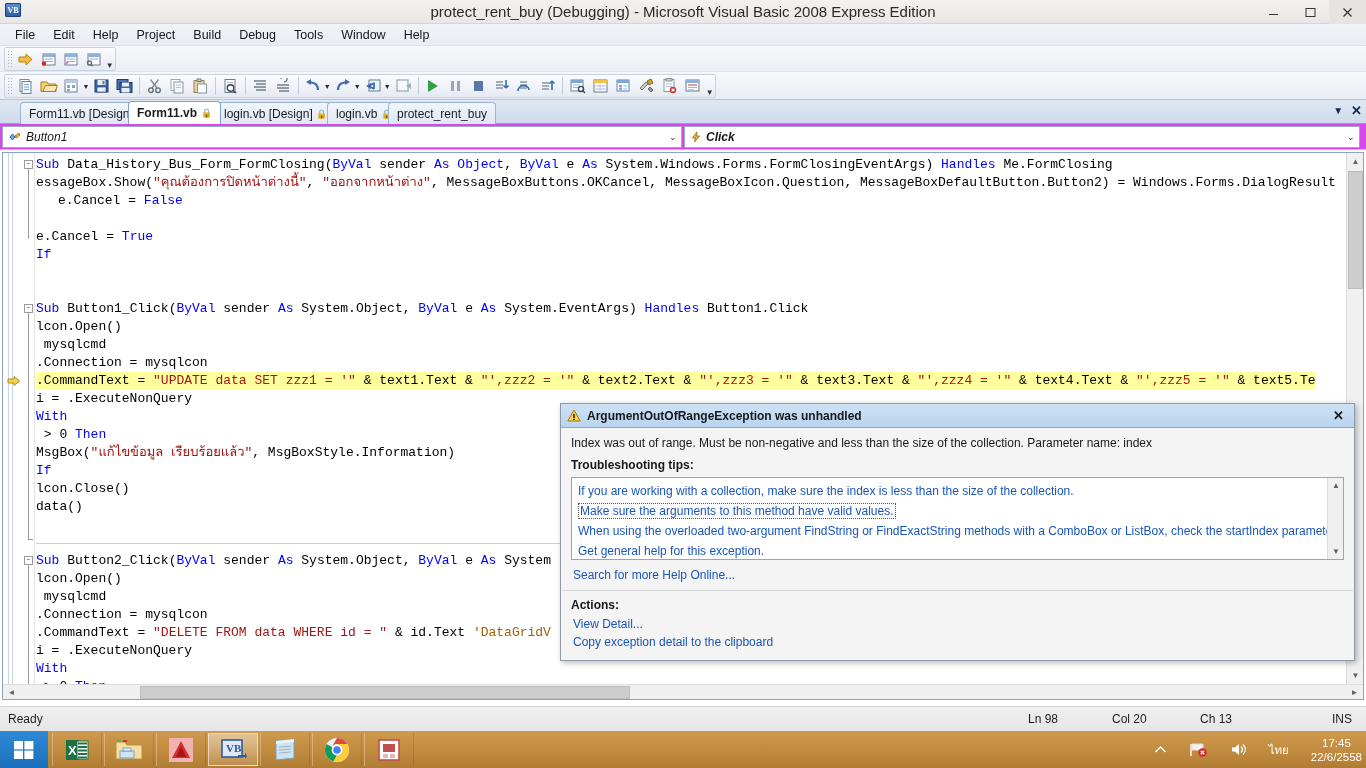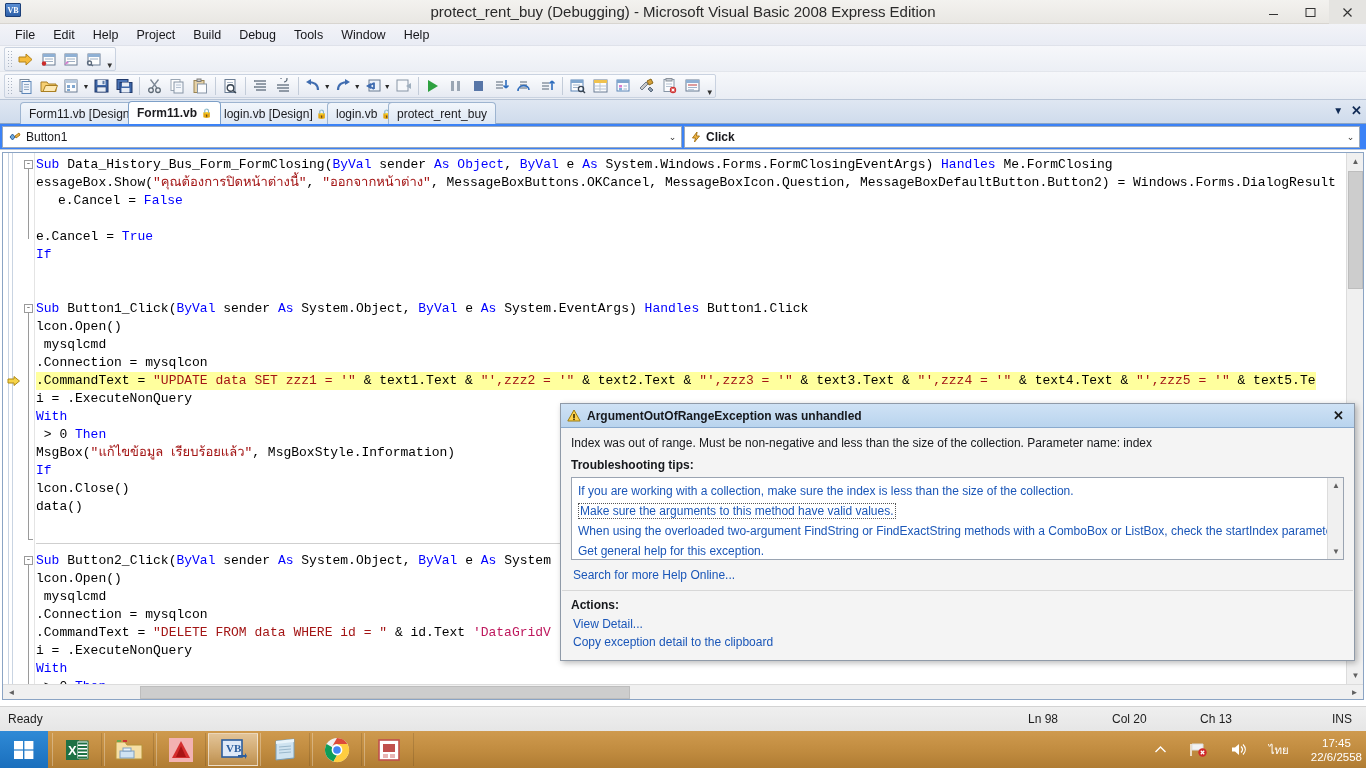--- a/index.html
+++ b/index.html
@@ -126,24 +126,25 @@
   .tabstrip-right {
     position: absolute; right: 4px; top: 3px;
     display: flex; align-items: center; gap: 8px;
   }
   .ts-chev { font-size: 10px; color: #102a54; }
   .ts-close { font-size: 13px; color: #102a54; font-weight: bold; }
 
   
   .navbar {
     position: absolute; left: 0; top: 124px; width: 1366px; height: 26px;
-    background: #3b82f6;
+    background: #d946ef;
     border-bottom: 1px solid #b9c6d8;
     display: flex; align-items: center;
     padding: 0 2px;
+    font-style: italic;
   }
   .combo {
     height: 22px; background: #ffffff;
     border: 1px solid #9aa9bd;
     display: flex; align-items: center;
     font-size: 12px; color: #17171b;
     padding-left: 5px;
   }
   .combo .cmb-text { flex: 1; white-space: nowrap; overflow: hidden; }
   .combo .cmb-arrow {
@@ -185,21 +186,21 @@
   .cline {
     position: absolute; left: 0;
     height: 18px; line-height: 18px;
     font-family: "Liberation Mono", monospace;
     font-size: 13px;
     color: #000000;
     white-space: pre;
   }
   .kw { color: #0000ff; }
   .str { color: #a31515; }
-  .cmt { color: #be185d; }
+  .cmt { color: #a16207; }
   .hl { background: #ffff9e; }
 
   .fold-box {
     position: absolute; width: 9px; height: 9px;
     border: 1px solid #9a9a9a; background: #ffffff;
     font-family: "Liberation Mono", monospace;
     font-size: 9px; line-height: 7px; text-align: center; color: #555;
   }
   .fold-tail {
     position: absolute; width: 1px; background: #9a9a9a;

